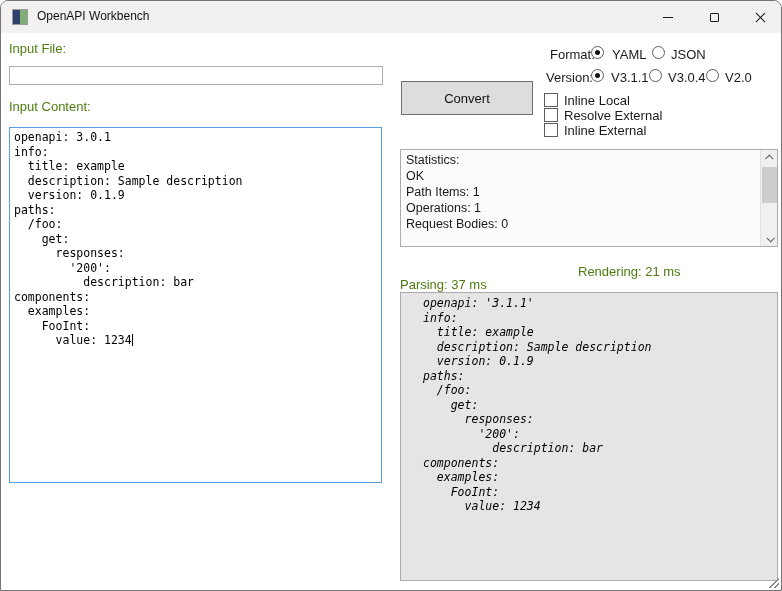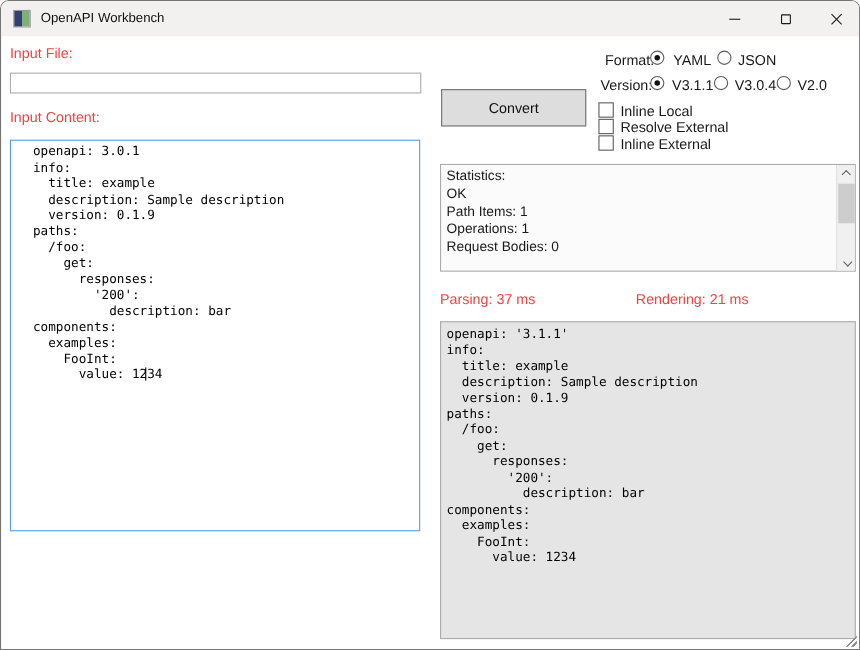--- a/index.html
+++ b/index.html
@@ -41,35 +41,35 @@
   .glyph-max { width: 9px; height: 9px; border: 1px solid #1a1a1a; border-radius: 1px; }
   .glyph-close { position: relative; width: 11px; height: 11px; }
   .glyph-close::before, .glyph-close::after {
     content: ""; position: absolute; left: -1px; top: 5px; width: 13px; height: 0;
     border-top: 1px solid #1a1a1a;
   }
   .glyph-close::before { transform: rotate(45deg); }
   .glyph-close::after  { transform: rotate(-45deg); }
 
   
-  .field-label { position: absolute; font-size: 13px; color: #ef4444; text-align: right; }
+  .field-label { position: absolute; font-size: 13px; color: #4d7c0f; text-align: right; }
   #input-file-label   { left: 8px; top: 40px; }
   #input-file {
     position: absolute; left: 8px; top: 65px; width: 374px; height: 19px;
     border: 1px solid #acacac; background: #fff;
     font-family: "Liberation Sans", sans-serif; font-size: 12px; padding: 0 3px;
     outline: none;
   }
   #input-content-label { left: 8px; top: 98px; }
   #input-content {
     position: absolute; left: 8px; top: 126px; width: 373px; height: 356px;
     border: 1.5px solid #569de5; background: #fff;
     font-family: "DejaVu Sans Mono", monospace;
     font-size: 11.5px; line-height: 14.5px;
-    padding: 2px 20px; color: #000;
+    padding: 2px 4px; color: #000;
     resize: none; outline: none; white-space: pre; overflow: hidden;
   }
   #input-caret {
     position: absolute; left: 131px; top: 333px; width: 1px; height: 12px;
     background: #000;
   }
 
   
   .radio {
     position: absolute; width: 13px; height: 13px; border-radius: 50%;
@@ -132,30 +132,30 @@
   #scroll-up { top: 0; } #scroll-down { bottom: 0; }
   .chev { width: 6px; height: 6px; border-left: 1px solid #606060; border-top: 1px solid #606060; }
   #scroll-up .chev { transform: rotate(45deg) translateY(1px); }
   #scroll-down .chev { transform: rotate(225deg) translateY(1px); }
   #scroll-thumb {
     position: absolute; left: 1px; top: 17px; width: 15px; height: 36px;
     background: #cdcdcd;
   }
 
   
-  #parsing-label   { left: 399px; top: 263px; }
+  #parsing-label   { left: 399px; top: 276px; }
   #rendering-label { left: 548px; top: 263px; margin-left: 29px; }
 
   
   #output-box {
     position: absolute; left: 399px; top: 291px; width: 378px; height: 289px;
     border: 1px solid #ababab; background: #e5e5e5;
     font-family: "DejaVu Sans Mono", monospace;
     font-size: 11.5px; line-height: 14.5px; color: #000;
-    padding: 3px 5px; white-space: pre; overflow: hidden;
+    padding: 3px 22px; white-space: pre; overflow: hidden; font-style: italic;
   }
 
   
   #resize-grip {
     position: absolute; right: 2px; bottom: 2px; width: 12px; height: 12px;
     background:
       linear-gradient(135deg, transparent 0 58%, #8a8a8a 58% 66%, transparent 66% 78%, #8a8a8a 78% 86%, transparent 86%);
   }
 </style>
 </head>

